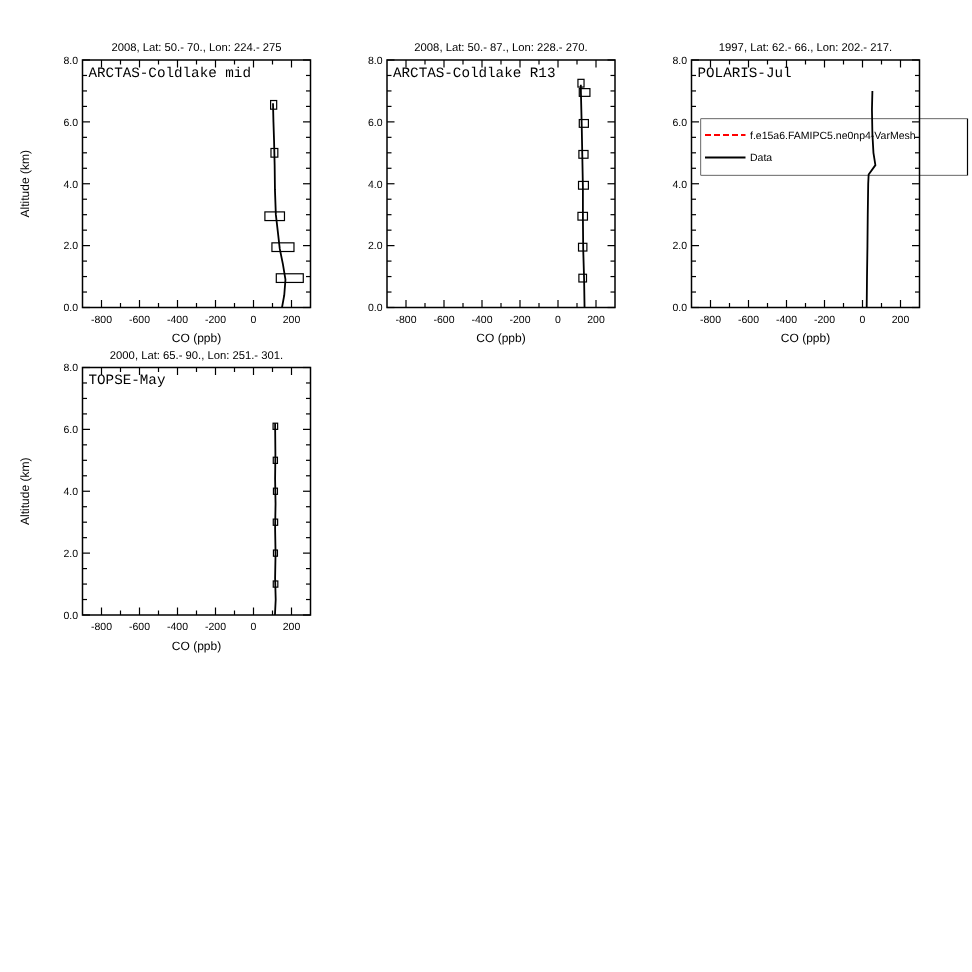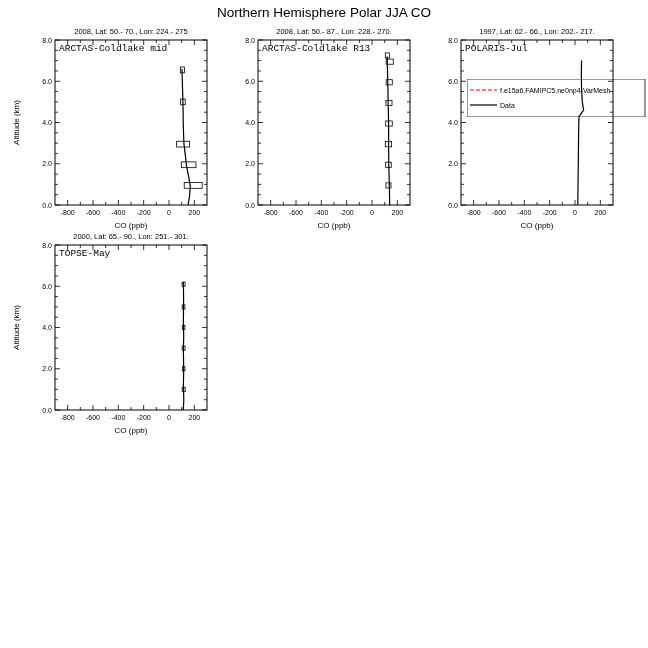--- a/index.html
+++ b/index.html
@@ -10,21 +10,20 @@
   .title{
     position:absolute;top:5px;left:0;width:100%;text-align:center;
     font-size:13.5px;color:#000;
   }
   svg{position:absolute;top:0;left:0;}
 </style>
 </head>
 <body>
 
 <div class="canvas">
-  <div class="title">Northern Hemisphere Polar JJA CO</div>
   <svg id="plots" width="648" height="648" viewBox="0 0 648 648">
       <g>
         <rect x="55" y="40" width="152" height="165" fill="none" stroke="#000" stroke-width="1"></rect>
         <text x="131" y="34" text-anchor="middle" font-size="7.5" fill="#000" font-family="&quot;Liberation Sans&quot;,&quot;DejaVu Sans&quot;,sans-serif">2008, Lat: 50.- 70., Lon: 224.- 275</text>
         <text x="59" y="51" text-anchor="start" font-size="9.5" fill="#000" font-family="&quot;Liberation Mono&quot;,&quot;DejaVu Sans Mono&quot;,monospace">ARCTAS-Coldlake mid</text>
         <g stroke="#000" stroke-width="0.8">
           <line x1="67.66666666666667" y1="205" x2="67.66666666666667" y2="200"></line>
           <line x1="67.66666666666667" y1="40" x2="67.66666666666667" y2="45"></line>
           <line x1="93" y1="205" x2="93" y2="200"></line>
           <line x1="93" y1="40" x2="93" y2="45"></line>

